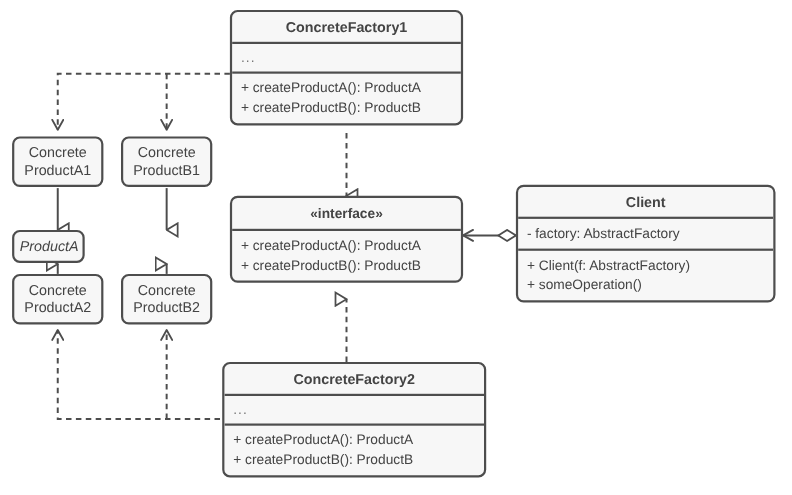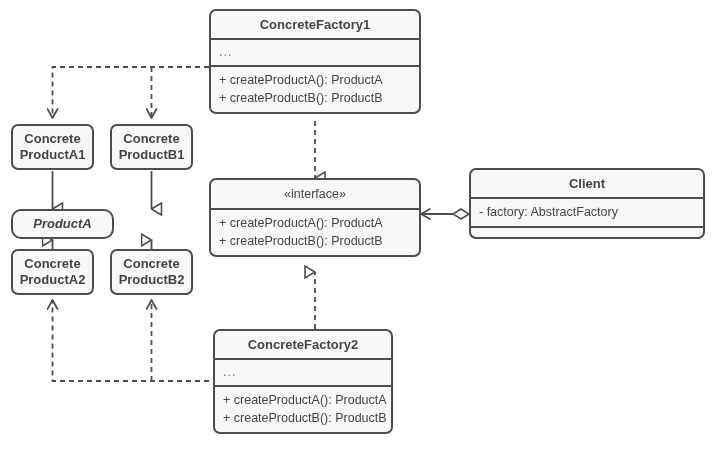--- a/index.html
+++ b/index.html
@@ -55,21 +55,21 @@
     font-size: 13px;
     line-height: 17px;
     padding: 5px 7px;
   }
   .cmp-title.two-line {
     line-height: 16px;
     padding: 6px 4px;
   }
   .stereotype {
     display: block;
-    font-weight: normal;
+    font-weight: bold;
     font-size: 12.5px;
     line-height: 16px;
   }
   .cmp-title .name {
     display: block;
   }
   .cmp-body {
     font-size: 12.5px;
     line-height: 18px;
     padding: 4px 8px 5px 8px;
@@ -81,33 +81,33 @@
   .ellipsis-row {
     font-size: 12.5px;
     line-height: 16px;
     color: #777777;
     letter-spacing: 1px;
   }
 
   
   #cls-concrete-factory-1 { left: 209px; top: 9px;   width: 212px; }
   #cls-abstract-factory   { left: 209px; top: 178px; width: 212px; }
-  #cls-concrete-factory-2 { left: 213px; top: 329px; width: 180px; }
+  #cls-concrete-factory-2 { left: 202px; top: 329px; width: 240px; }
   #cls-client             { left: 469px; top: 168px; width: 236px; }
 
   #cls-cpa1 { left: 11px;  top: 124px; width: 83px; }
   #cls-cpb1 { left: 110px; top: 124px; width: 83px; }
-  #cls-pa   { left: 11px;  top: 209px; width: 103px; border-radius: 10px; }
+  #cls-pa   { left: 11px;  top: 209px; width: 66px; }
   #cls-pb   { left: 110px; top: 209px; width: 83px; }
   #cls-cpa2 { left: 11px;  top: 249px; width: 83px; }
   #cls-cpb2 { left: 110px; top: 249px; width: 83px; }
 
   .small-title {
     text-align: center;
-    font-weight: bold;
+    font-weight: normal;
     font-size: 13px;
     line-height: 16px;
     padding: 5px 5px;
   }
   .small-title.italic {
     font-style: italic;
   }
 </style>
 </head>
 <body>
@@ -203,20 +203,22 @@
       <div class="row">+ createProductB(): ProductB</div>
     </div>
   </div>
 
   <div class="uml-class" id="cls-client">
     <div class="compartment cmp-title">Client</div>
     <div class="compartment cmp-body">
       <div class="row">- factory: AbstractFactory</div>
     </div>
     <div class="compartment cmp-body">
+      <div class="row">+ Client(f: AbstractFactory)</div>
+      <div class="row">+ someOperation()</div>
     </div>
   </div>
 
   <div class="uml-class" id="cls-cpa1">
     <div class="compartment small-title">
       <span>Concrete</span><br>
       <span>ProductA1</span>
     </div>
   </div>
 

